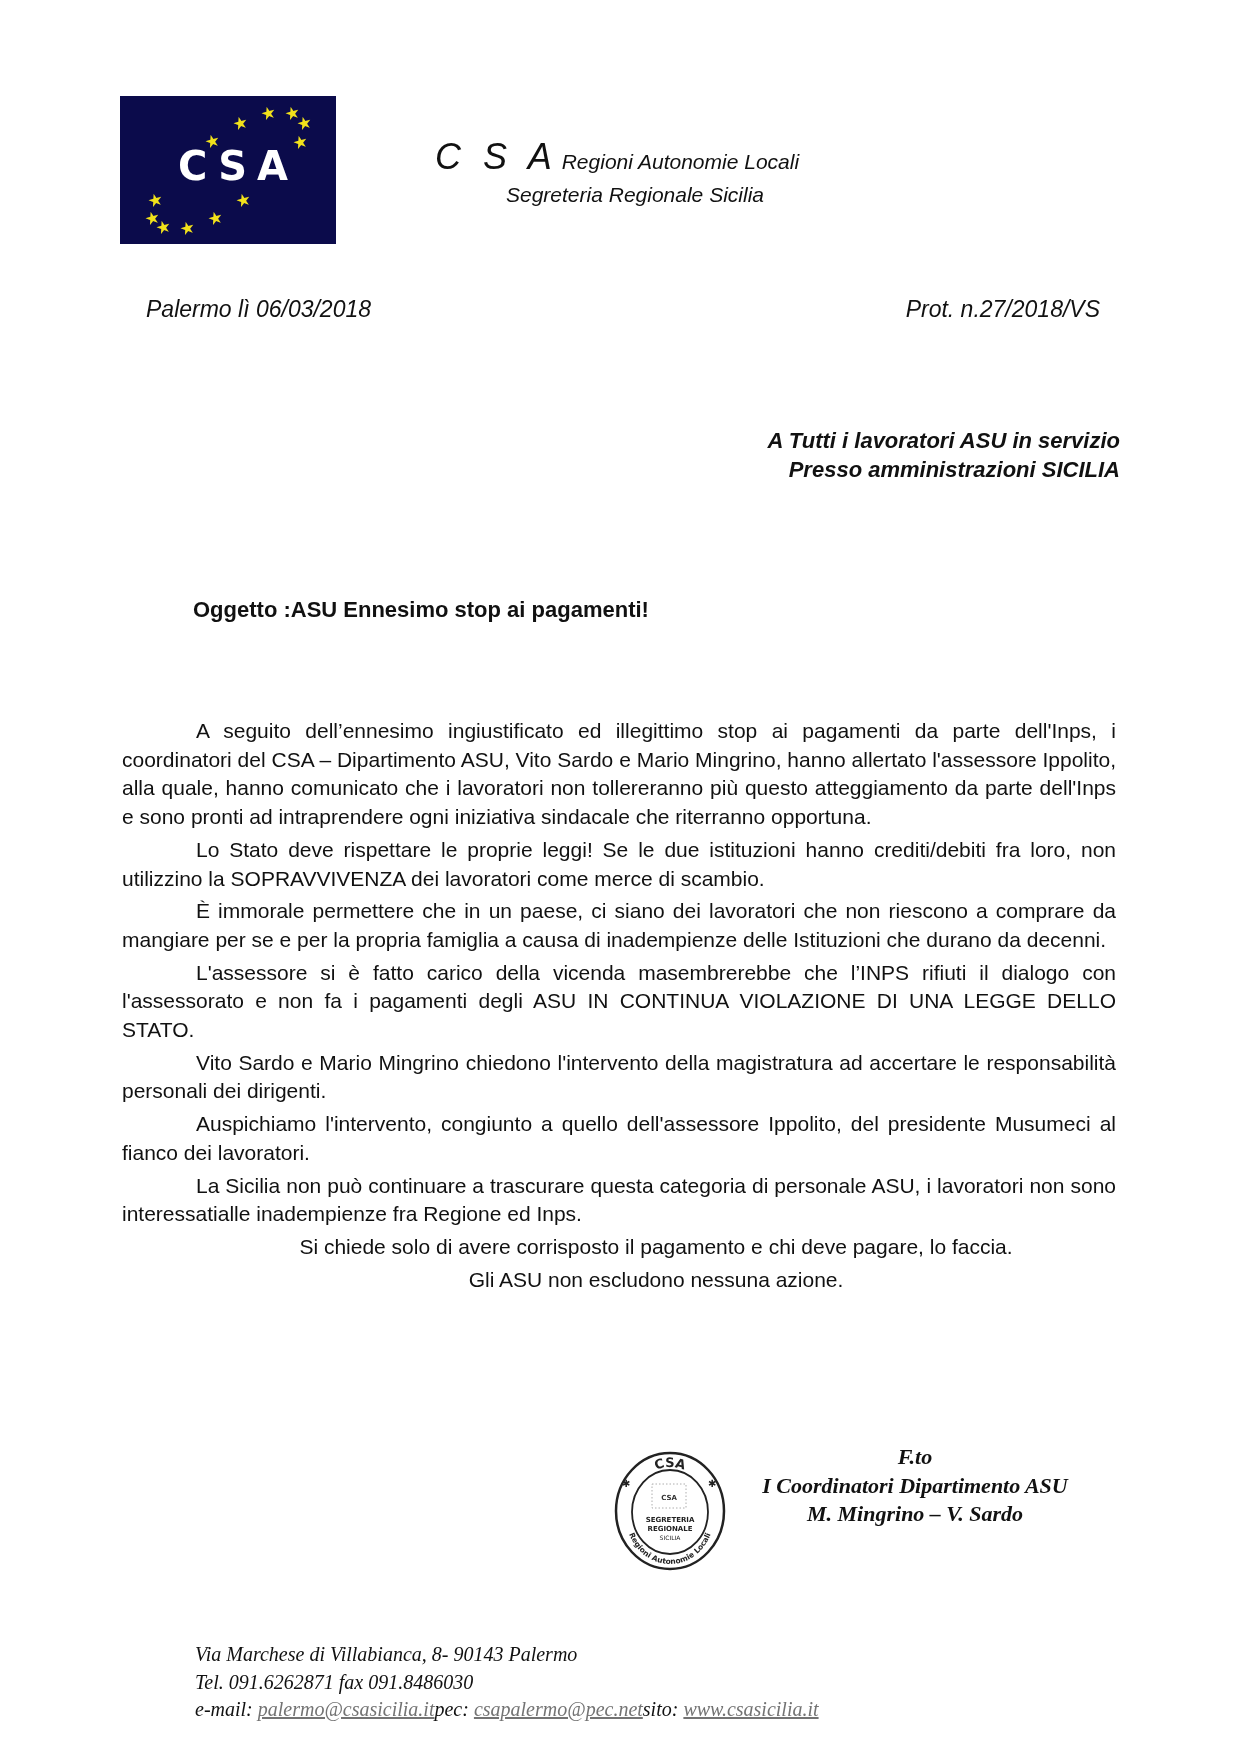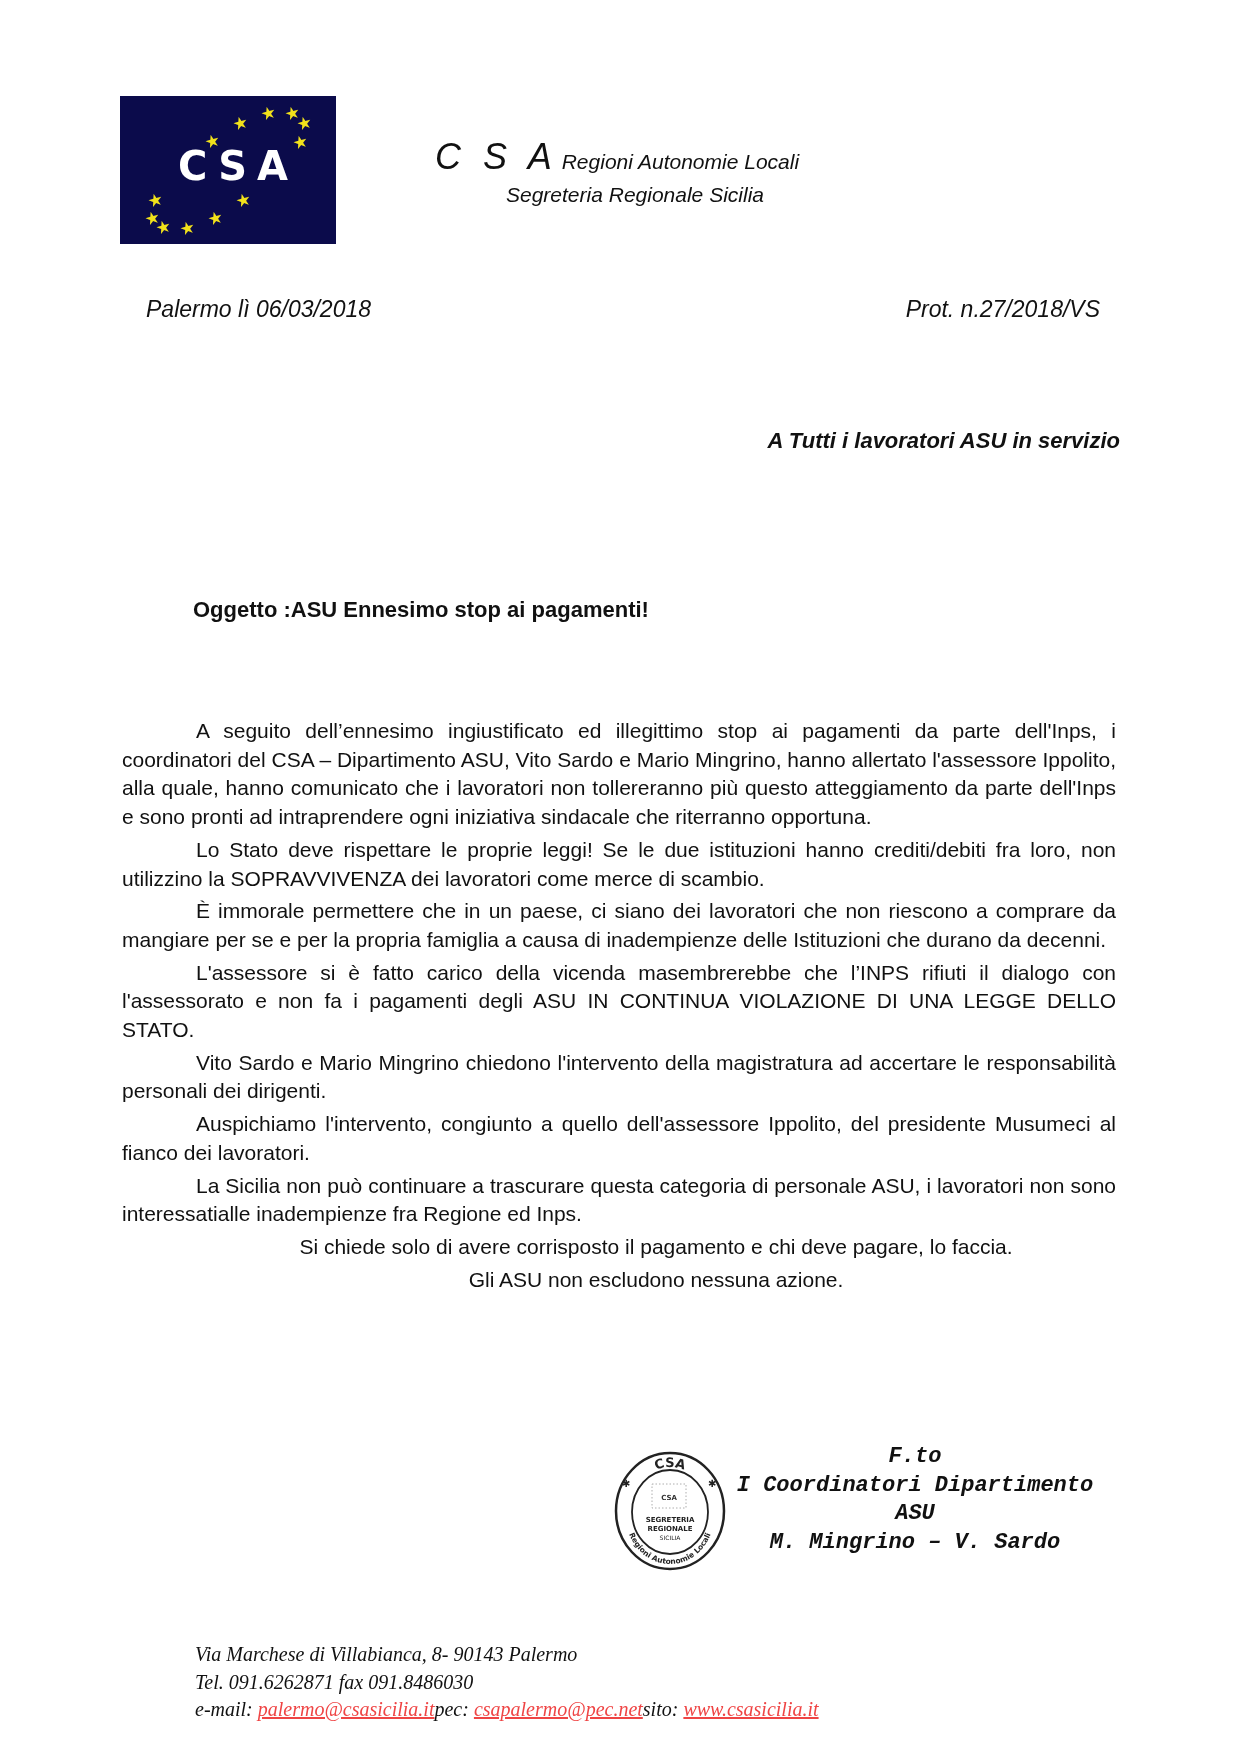--- a/index.html
+++ b/index.html
@@ -27,25 +27,25 @@
     .addressee { right: 120px; text-align: right; font-family: "Liberation Sans", sans-serif; font-style: italic; font-weight: bold; font-size: 22px; line-height: 29px; top: 426px; }
 
     .subject { left: 193px; top: 597px; font-family: "Liberation Sans", sans-serif; font-weight: bold; font-size: 22px; white-space: nowrap; }
 
     .body { left: 118px; top: 713px; width: 1002px; font-family: "Liberation Sans", sans-serif; font-size: 21px; line-height: 28.7px; text-align: justify; }
     .body p { margin: 4px; text-indent: 74px; }
     .body p.noj { text-align: center; }
 
     
     .stamp { left: 612px; top: 1450px; width: 116px; height: 122px; }
-    .signature { left: 720px; top: 1443px; width: 390px; text-align: center; font-family: Liberation Mono, monospace; font-style: italic; font-weight: bold; font-size: 22px; line-height: 28.5px; }
+    .signature { left: 720px; top: 1443px; width: 390px; text-align: center; font-family: Liberation Serif, serif; font-style: italic; font-weight: bold; font-size: 22px; line-height: 28.5px; }
 
     
     .footer { left: 195px; top: 1641px; font-family: "Liberation Serif", serif; font-style: italic; font-size: 20px; line-height: 27.5px; color: #111; white-space: nowrap; }
-    .footer a { color: #ef4444; text-decoration: underline; }
+    .footer a { color: #737373; text-decoration: underline; }
   </style>
 </head>
 <body>
 
 <div class="abs logo">
   <span class="star" style="left:112px;top:19px;">★</span>
   <span class="star" style="left:140px;top:9px;">★</span>
   <span class="star" style="left:164px;top:9px;">★</span>
   <span class="star" style="left:176px;top:19px;">★</span>
   <span class="star" style="left:172px;top:38px;">★</span>
@@ -62,20 +62,21 @@
 <div class="abs org-line">
   <span class="org-big">C S A</span><span class="org-small">Regioni Autonomie Locali</span>
 </div>
 <div class="abs org-sub">Segreteria Regionale Sicilia</div>
 
 <div class="abs meta meta-left">Palermo lì 06/03/2018</div>
 <div class="abs meta meta-right">Prot. n.27/2018/VS</div>
 
 <div class="abs addressee">
   <div>A Tutti i lavoratori ASU in servizio</div>
+  <div>Presso amministrazioni SICILIA</div>
 </div>
 
 <div class="abs subject">Oggetto :ASU Ennesimo stop ai pagamenti!</div>
 
 <div class="abs body">
   <p>A seguito dell’ennesimo ingiustificato ed illegittimo  stop ai pagamenti da parte dell'Inps, i coordinatori del CSA – Dipartimento ASU, Vito Sardo e Mario Mingrino, hanno allertato l'assessore Ippolito, alla quale, hanno comunicato che i lavoratori non tollereranno più questo atteggiamento da parte dell'Inps e sono pronti ad intraprendere ogni iniziativa sindacale che riterranno opportuna.</p>
   <p> Lo Stato deve rispettare le proprie leggi! Se le due istituzioni hanno crediti/debiti fra loro, non utilizzino la SOPRAVVIVENZA dei lavoratori come merce di scambio.</p>
   <p>È immorale permettere che in un paese, ci siano dei lavoratori che non riescono a comprare da mangiare per se e per la propria famiglia a causa di inadempienze delle Istituzioni che durano da decenni.</p>
   <p>L'assessore si è fatto carico della vicenda masembrerebbe che l’INPS rifiuti il dialogo con l'assessorato e non fa i pagamenti degli ASU IN CONTINUA VIOLAZIONE DI UNA LEGGE DELLO STATO.</p>
   <p>Vito Sardo e Mario Mingrino chiedono l'intervento della magistratura ad accertare le responsabilità personali dei dirigenti.</p>

